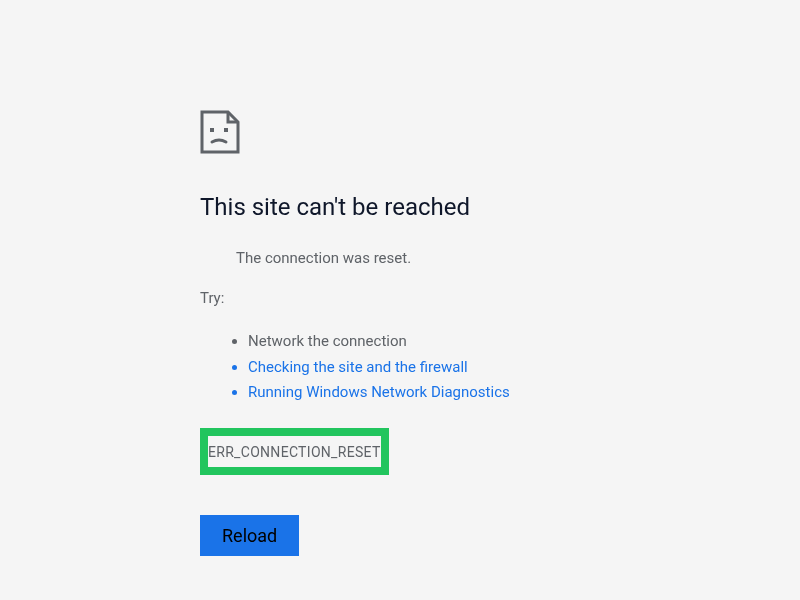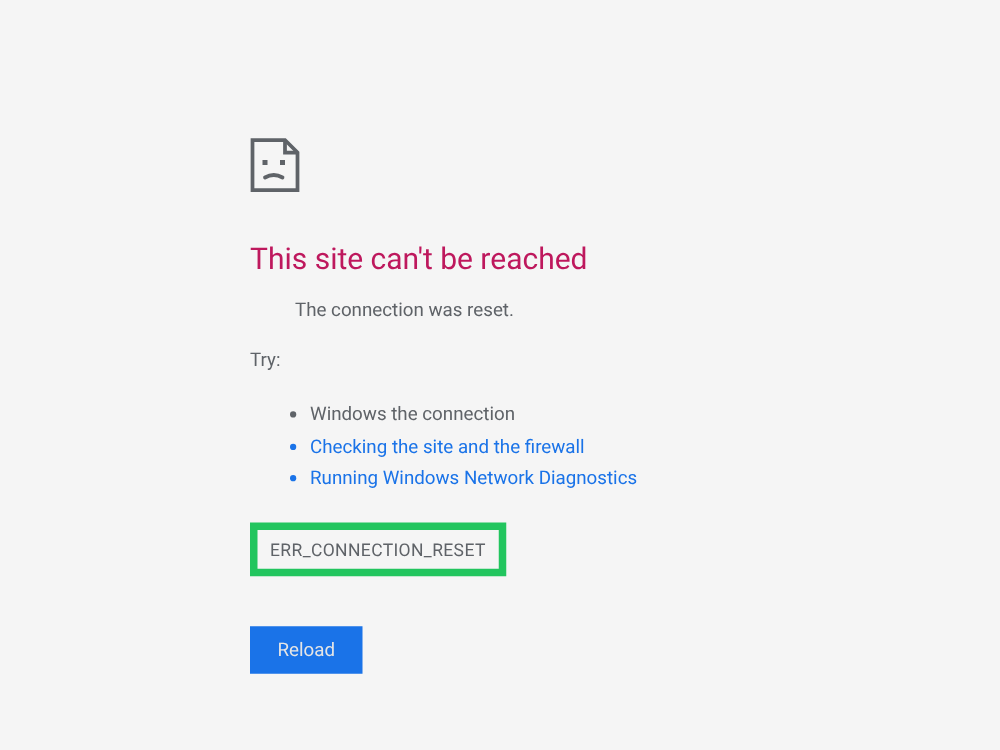--- a/index.html
+++ b/index.html
@@ -21,22 +21,22 @@
     .error-icon {
       margin-bottom: 35px;
     }
     .error-icon svg {
       width: 40px;
       height: 44px;
     }
     .title {
       font-size: 24px;
       font-weight: 400;
-      color: #be185d;
-      margin-bottom: 18px;
+      color: #0f172a;
+      margin-bottom: 28px;
     }
     .message {
       font-size: 15px;
       color: #5f6368;
       margin-bottom: 22px;
       margin-left: 36px;
     }
     .try-label {
       font-size: 15px;
       color: #5f6368;
@@ -51,35 +51,35 @@
       font-size: 15px;
       color: #5f6368;
       line-height: 1.7;
     }
     .suggestions li.link {
       color: #1a73e8;
       cursor: pointer;
     }
     .error-code-box {
       display: inline-block;
-      border: 6px solid #22c55e;
-      padding: 6px 10px;
+      border: 8px solid #22c55e;
+      padding: 6px 0;
       margin-bottom: 40px;
     }
     .error-code {
       font-size: 14px;
       color: #5f6368;
       letter-spacing: 0.3px;
     }
     .reload-btn {
       background: #1a73e8;
-      color: #e5e5e5;
+      color: #000000;
       border: none;
       padding: 10px 22px;
-      font-size: 15px;
+      font-size: 18px;
       cursor: pointer;
       font-family: inherit;
     }
   </style>
 </head>
 <body>
 
 <div class="container">
   
   <div class="error-icon">
@@ -92,21 +92,21 @@
     </svg>
   </div>
 
   <h1 class="title">This site can't be reached</h1>
 
   <p class="message">The connection was reset.</p>
 
   <p class="try-label">Try:</p>
 
   <ul class="suggestions">
-    <li>Windows the connection</li>
+    <li>Network the connection</li>
     <li class="link">Checking the site and the firewall</li>
     <li class="link">Running Windows Network Diagnostics</li>
   </ul>
 
   <div class="error-code-box">
     <span class="error-code">ERR_CONNECTION_RESET</span>
   </div>
 
   <div>
     <button class="reload-btn">Reload</button>

